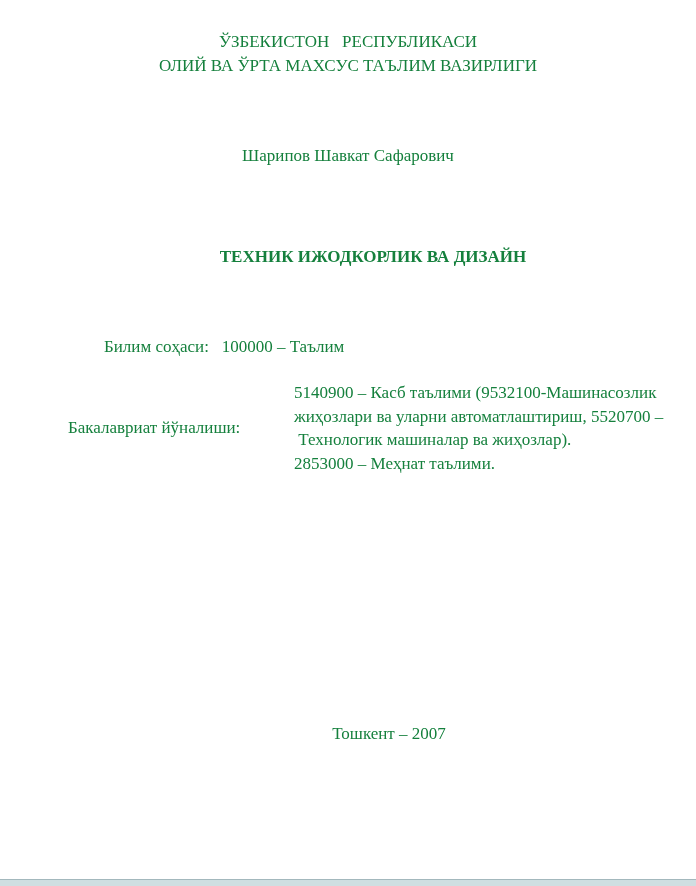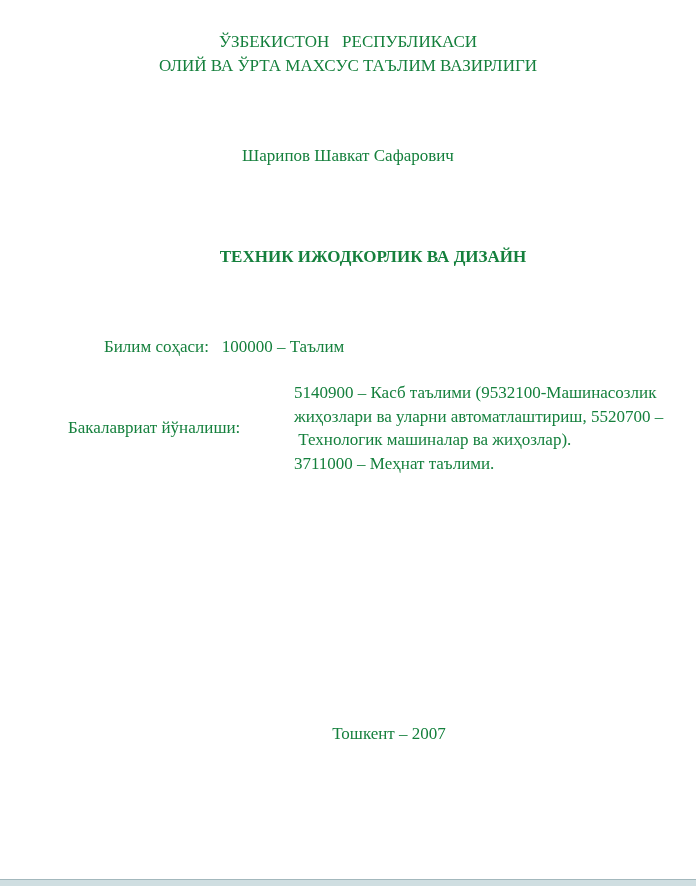--- a/index.html
+++ b/index.html
@@ -93,21 +93,21 @@
   <div class="fields-block">
     <div class="pre">Билим соҳаси:   100000 – Таълим</div>
   </div>
 
   <div class="bachelor-block">
     <div class="bachelor-label pre">Бакалавриат йўналиши:</div>
     <div class="bachelor-content">
       <div class="pre">5140900 – Касб таълими (9532100-Машинасозлик</div>
       <div class="pre">жиҳозлари ва уларни автоматлаштириш, 5520700 –</div>
       <div class="pre"> Технологик машиналар ва жиҳозлар).</div>
-      <div class="pre">3711000 – Меҳнат таълими.</div>
+      <div class="pre">2853000 – Меҳнат таълими.</div>
     </div>
   </div>
 
   <div class="footer-block centered">
     <div class="pre">Тошкент – 2007</div>
   </div>
 
   <div class="bottom-bar"></div>
 
 </div>

